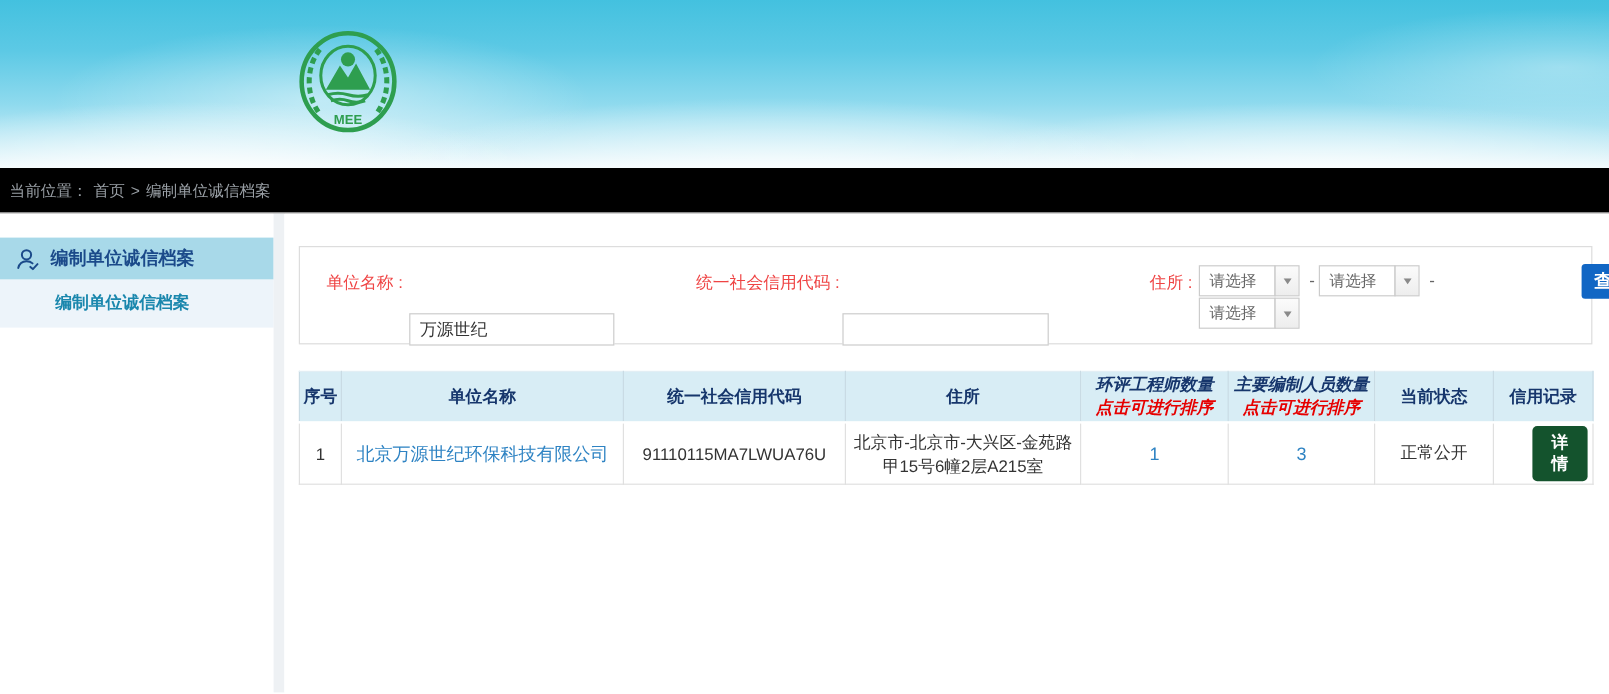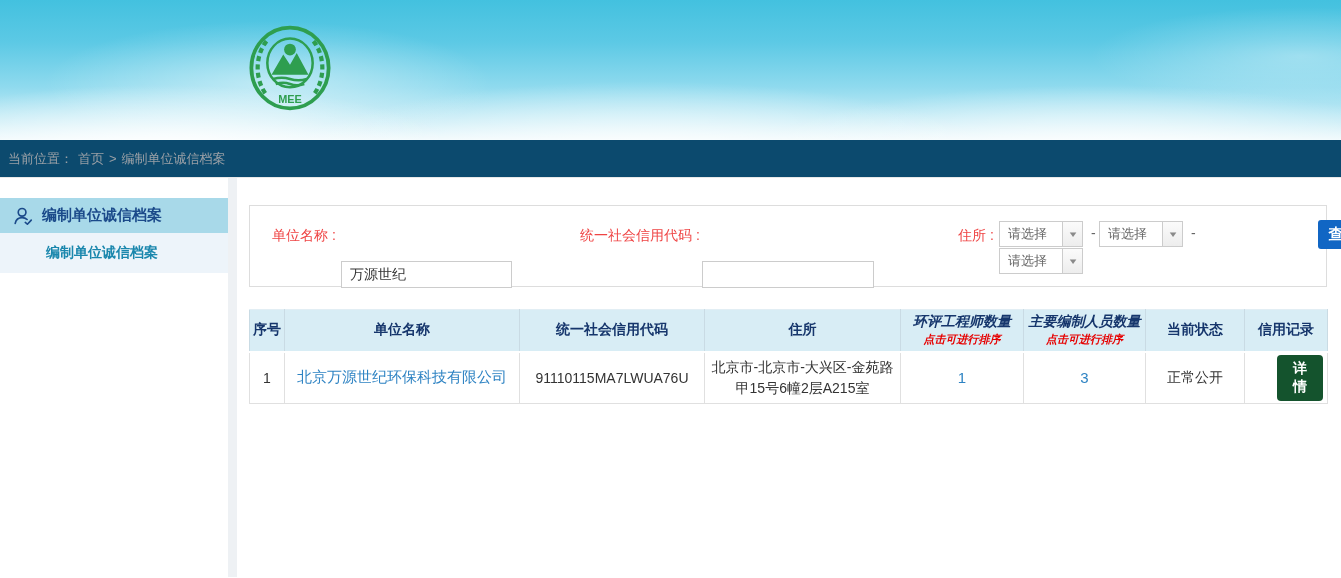--- a/index.html
+++ b/index.html
@@ -15,21 +15,21 @@
       radial-gradient(ellipse 320px 90px at 20% 60%, rgba(255,255,255,.45), rgba(255,255,255,0) 70%),
       radial-gradient(ellipse 300px 70px at 97% 40%, rgba(255,255,255,.35), rgba(255,255,255,0) 70%),
       linear-gradient(180deg, #43c1df 0%, #5cc9e5 30%, #8fdaee 62%, #cdeef7 88%, #eef9fc 100%);
   }
   .banner-inner { position: absolute; left: 248px; top: 24px; display: flex; align-items: center; }
   .logo { width: 84px; height: 88px; margin-right: 22px; flex: 0 0 auto; }
   .site-title { font-size: 47px; font-weight: bold; color: #1b3b80; letter-spacing: 7px;
     text-shadow: 0 1px 0 rgba(255,255,255,.25); white-space: nowrap; }
 
   
-  .breadcrumb-bar { width: 1341px; height: 38px; background: #0c4a6e; border-bottom: 1px solid #e8e8e8;
+  .breadcrumb-bar { width: 1341px; height: 38px; background: #000000; border-bottom: 1px solid #e8e8e8;
     display: flex; align-items: center; padding-left: 8px; font-size: 13px; color: #9aa0a6; }
   .breadcrumb-bar span { margin-right: 5px; }
   .crumb-link { cursor: pointer; }
 
   
   .content { display: flex; width: 1341px; height: 399px; }
   .sidebar { width: 228px; padding-top: 20px; background: #fff; flex: 0 0 auto; }
   .side-item-active { height: 35px; background: #a8d9e9; display: flex; align-items: center;
     padding-left: 12px; cursor: pointer; }
   .side-item-active .label { font-size: 15px; font-weight: bold; color: #1b4a8a; margin-left: 8px; }
@@ -55,21 +55,21 @@
   .dash { position: absolute; font-size: 14px; color: #666; }
   .query-btn { position: absolute; left: 1068px; top: 14px; width: 51px; height: 29px;
     background: #1166c4; color: #fff; font-size: 15px; font-weight: bold; border: none;
     border-radius: 3px; cursor: pointer; font-family: "Liberation Sans", "DejaVu Sans", sans-serif; }
 
   
   .result-table { width: 1078px; margin-top: 22px; border-collapse: collapse; table-layout: fixed; }
   .result-table th { background: #d8edf5; height: 42px; font-size: 14px; font-weight: bold;
     color: #16366c; text-align: center; border: 1px solid #c9dbe4; border-top: 1px solid #e2eef4;
     padding: 2px; }
-  .result-table th .sort-hint { display: block; color: #e60000; font-size: 11px; margin-top: 1px; }
+  .result-table th .sort-hint { display: block; color: #e60000; font-size: 14px; margin-top: 1px; }
   .th-sortable { cursor: pointer; font-style: italic; }
   .result-table td { background: #fff; height: 45px; font-size: 14px; color: #333;
     text-align: center; border: 1px solid #e0e0e0; border-top: 2px solid #fff; padding: 2px 4px; }
   .cell-link { color: #2e83c3; cursor: pointer; font-size: 15px; }
   .code-cell { font-size: 15px; }
   .addr { font-size: 14px; line-height: 1.45; }
   .detail-btn { background: #14532d; color: #fff; font-size: 14px; font-weight: bold;
     border: none; border-radius: 4px; padding: 5px 11px; cursor: pointer;
     font-family: "Liberation Sans", "DejaVu Sans", sans-serif; margin-left: 28px; }
 </style>

